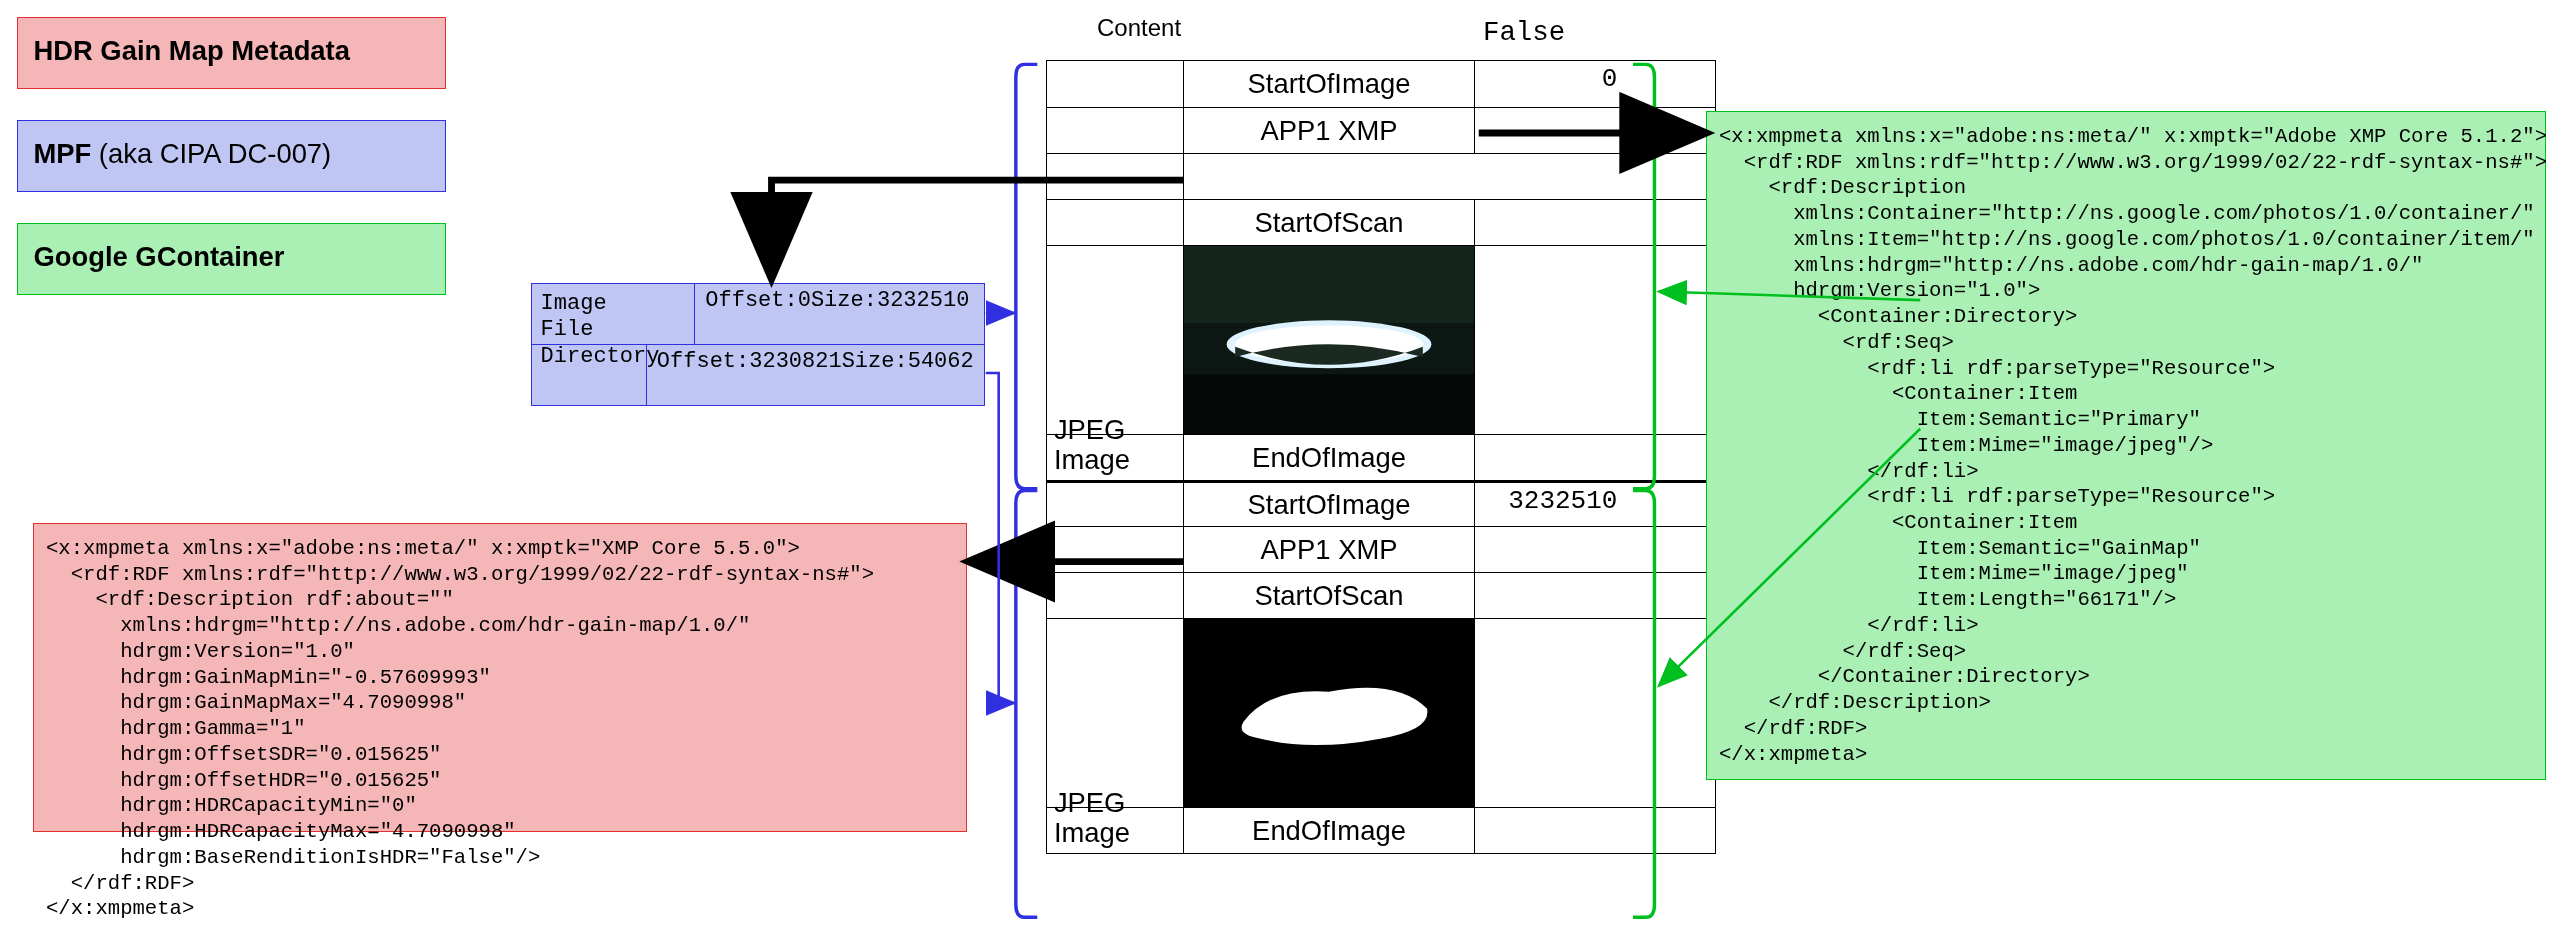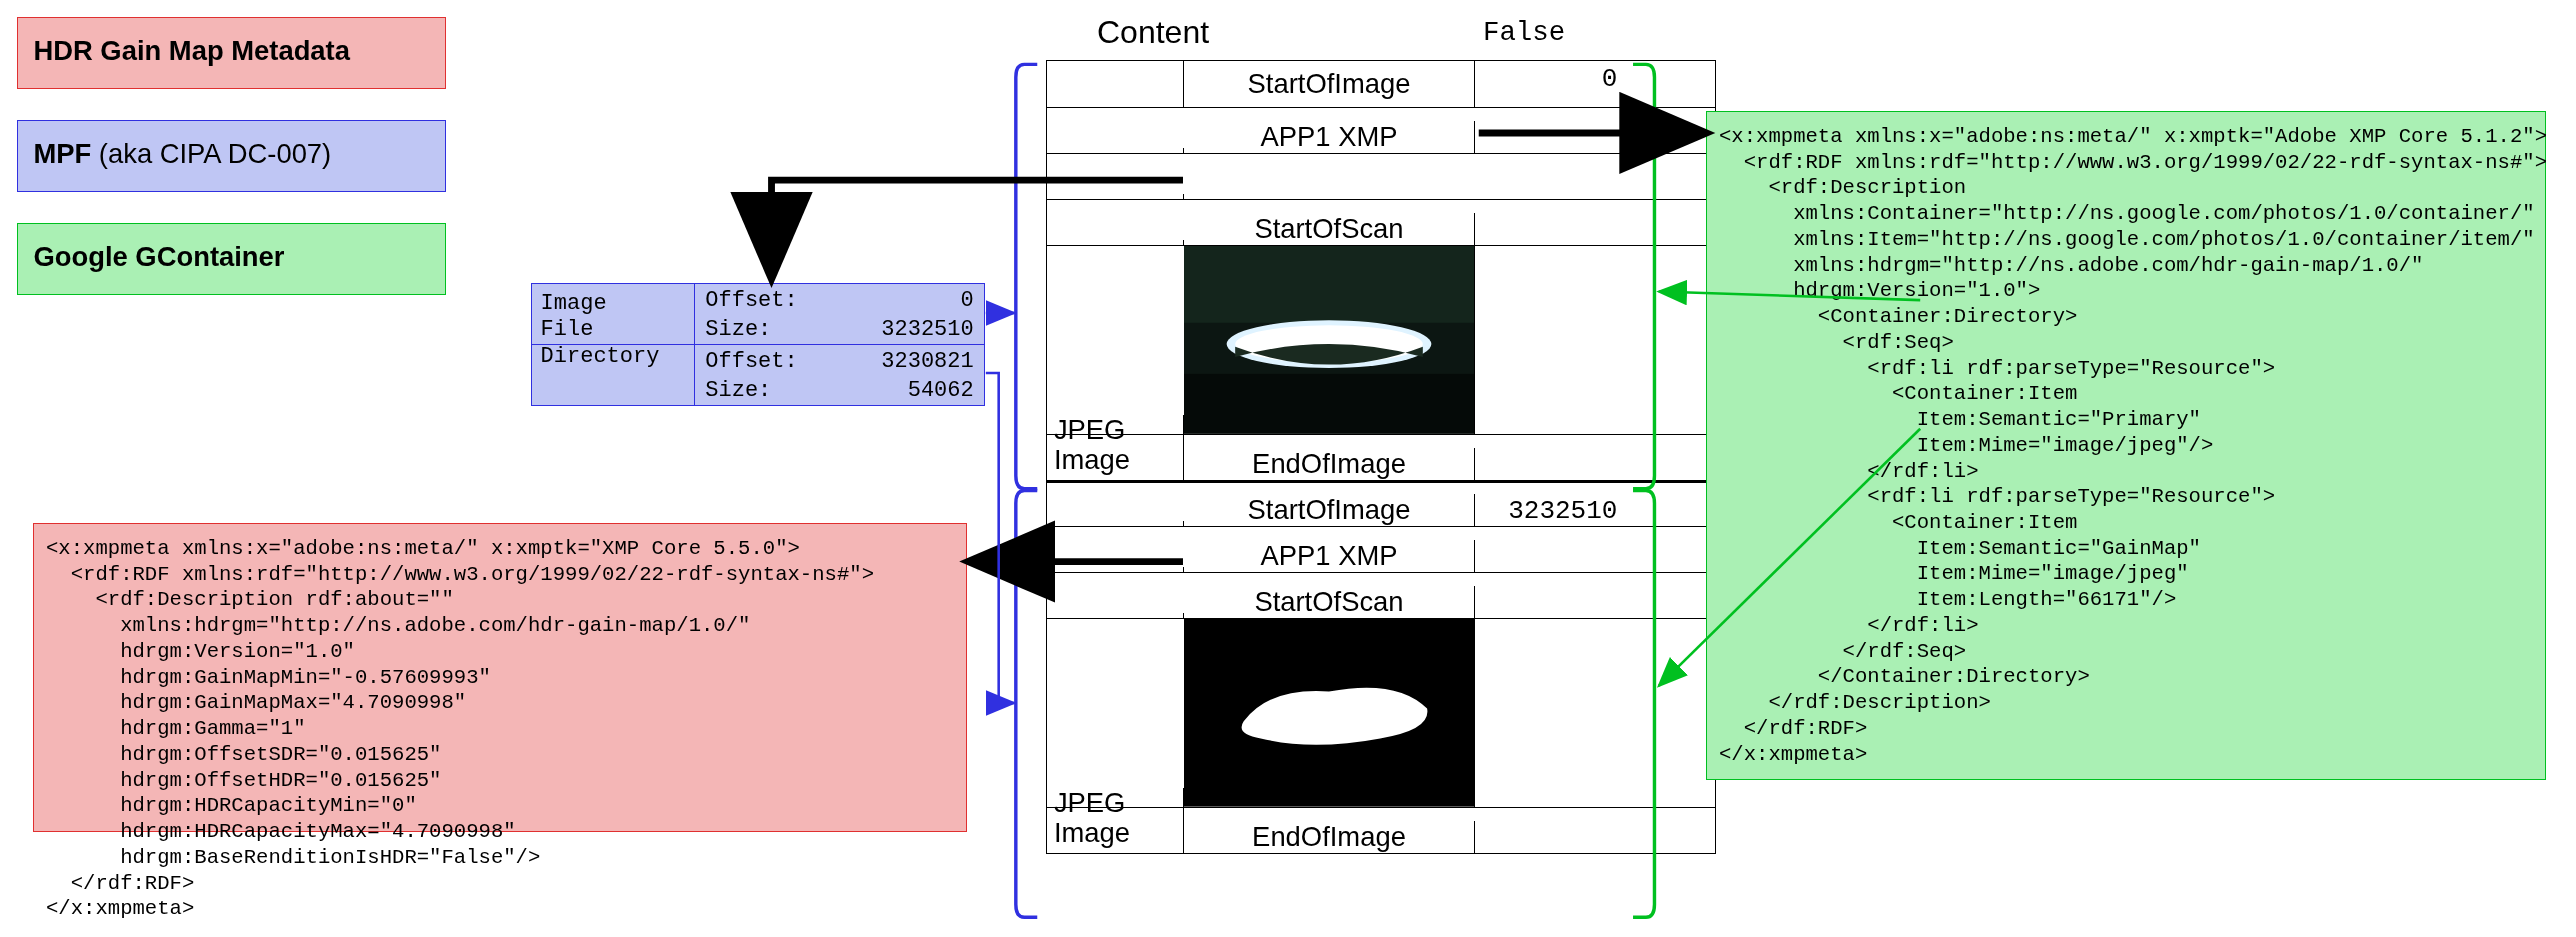--- a/index.html
+++ b/index.html
@@ -25,41 +25,41 @@
   .box{position:absolute;border:1.7px solid #000;box-sizing:border-box;}
 
   
   .legend{left:17px;width:429px;height:72px;padding:17px 15.4px 0 15.4px;font-size:27.4px;font-weight:normal;}
   .legend b{font-weight:bold;}
   #leg-red  {top:17px ;background:var(--red-fill)  ;border-color:var(--red-stroke);}
   #leg-blue {top:120px;background:var(--blue-fill) ;border-color:var(--blue-stroke);}
   #leg-green{top:223px;background:var(--green-fill);border-color:var(--green-stroke);}
 
   
-  .hdr{position:absolute;font-size:32px;}
+  .hdr{position:absolute;font-size:24px;}
   #hdr-content{left:1097px;top:13.7px;font-weight:normal;}
   #hdr-offset {left:1483px;top:17px;font-family:"Courier New",monospace;font-size:27.4px;}
 
   
   #tbl{position:absolute;left:1046px;top:60px;width:670px;border:1.7px solid #000;box-sizing:border-box;}
   #tbl .row{display:flex;height:46px;box-sizing:border-box;}
-  #tbl .row+.row{border-top:1.7px solid #000;align-items:flex-end;}
+  #tbl .row+.row{border-top:1.7px solid #000;}
   #tbl .lab{width:137px;border-right:1.7px solid #000;display:flex;align-items:flex-end;padding:0 6.9px 5.1px 6.9px;font-size:27.4px;box-sizing:border-box;white-space:pre-line;line-height:1.1;}
   #tbl .mid{width:291px;border-right:1.7px solid #000;display:flex;align-items:center;justify-content:center;font-size:27.4px;box-sizing:border-box;}
   #tbl .off{width:151px;display:flex;align-items:flex-start;justify-content:flex-end;padding:3.4px 8.6px 0 0;font-family:"Courier New",monospace;font-size:26px;box-sizing:border-box;}
   #tbl .photo{height:189px;overflow:hidden;}
   #tbl .photo .mid{padding:0;}
   #tbl .photo svg{width:100%;height:100%;display:block;}
 
   
   #ifd{position:absolute;left:531px;top:283px;width:454px;background:var(--blue-fill);border:1.7px solid var(--blue-stroke);box-sizing:border-box;}
   #ifd .r{display:flex;height:60px;}
   #ifd .r+.r{border-top:1.7px solid var(--blue-stroke);}
   #ifd .c1{width:163px;padding:6.9px 8.6px;font-family:"Courier New",monospace;font-size:22px;line-height:1.2;white-space:pre-line;border-right:1.7px solid var(--blue-stroke);box-sizing:border-box;}
-  #ifd .c2{flex:1;padding:3.4px 10.3px;font-family:"Courier New",monospace;font-size:22px;line-height:1.3;display:flex;flex-direction:column;}
+  #ifd .c2{flex:1;padding:3.4px 10.3px;font-family:"Courier New",monospace;font-size:22px;line-height:1.3;display:flex;flex-direction:row;}
   #ifd .kv{display:flex;justify-content:space-between;}
 
   
   .xmp{font-family:"Courier New",monospace;font-size:20.6px;line-height:1.25;white-space:pre;padding:12px 12px;box-sizing:border-box;}
   #xmp-green{position:absolute;left:1706px;top:111px;width:840px;background:var(--green-fill);border:1.7px solid var(--green-stroke);}
   #xmp-red  {position:absolute;left:33px;top:523px;width:934px;height:309px;background:var(--red-fill);border:1.7px solid var(--red-stroke);}
 
   
   .brackets{position:absolute;left:0;top:0;width:2576px;height:938px;pointer-events:none;}
 

